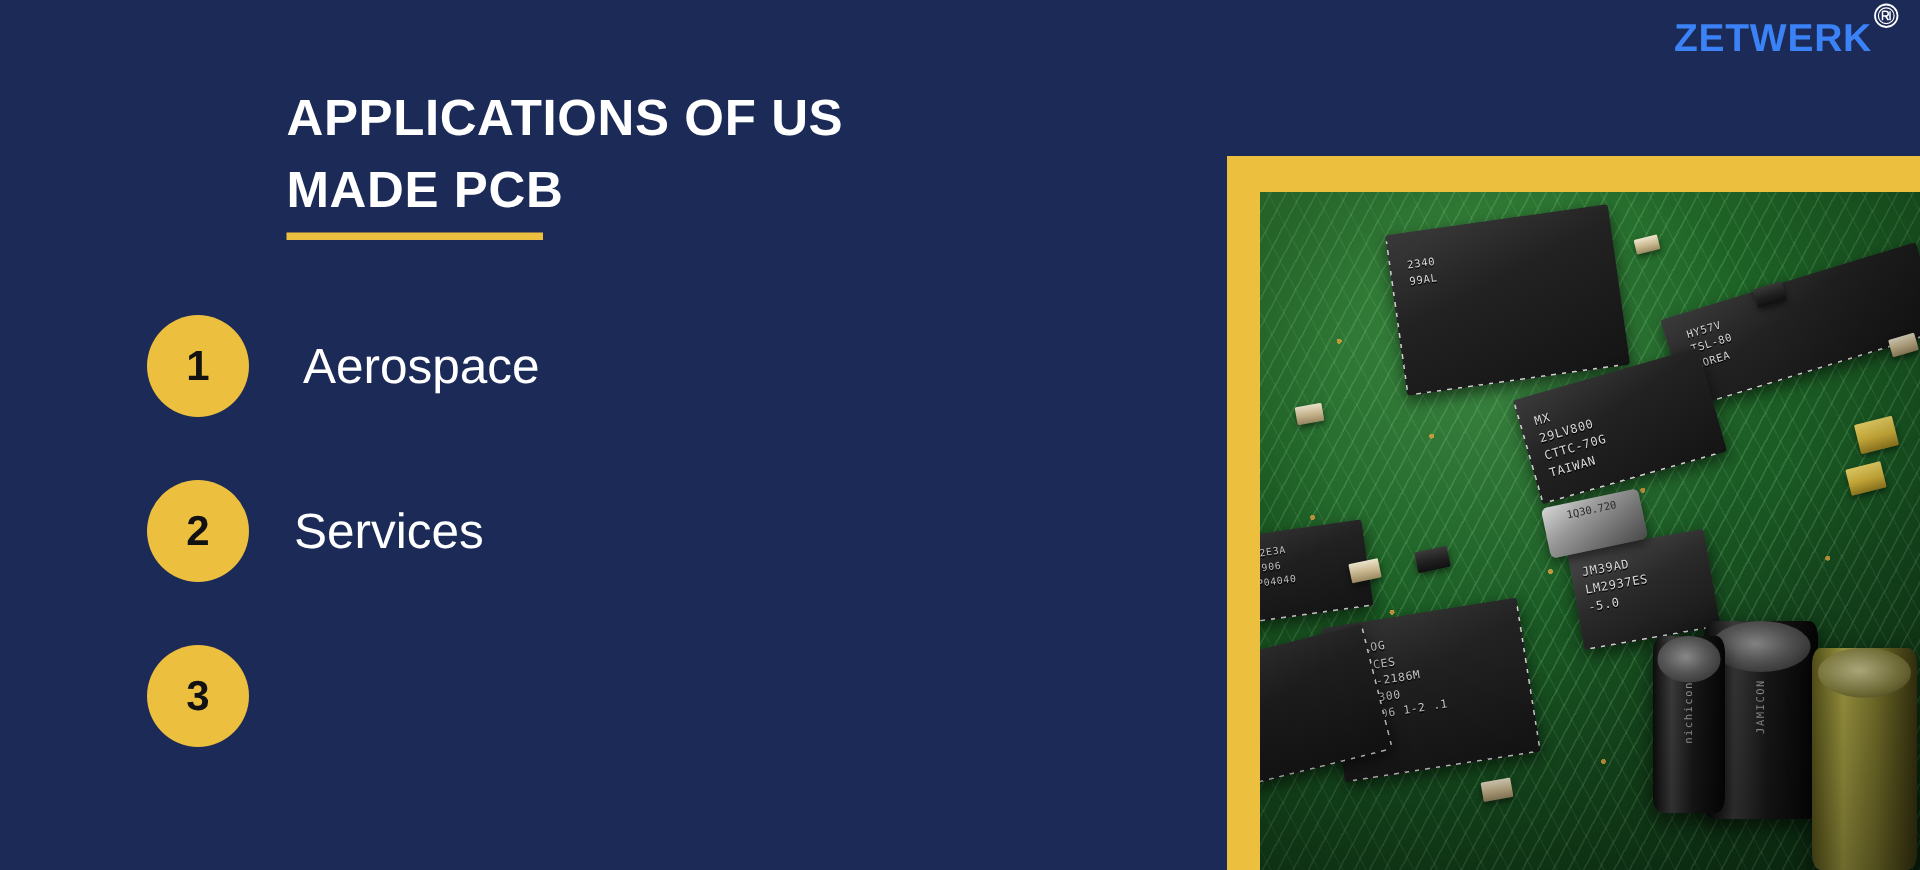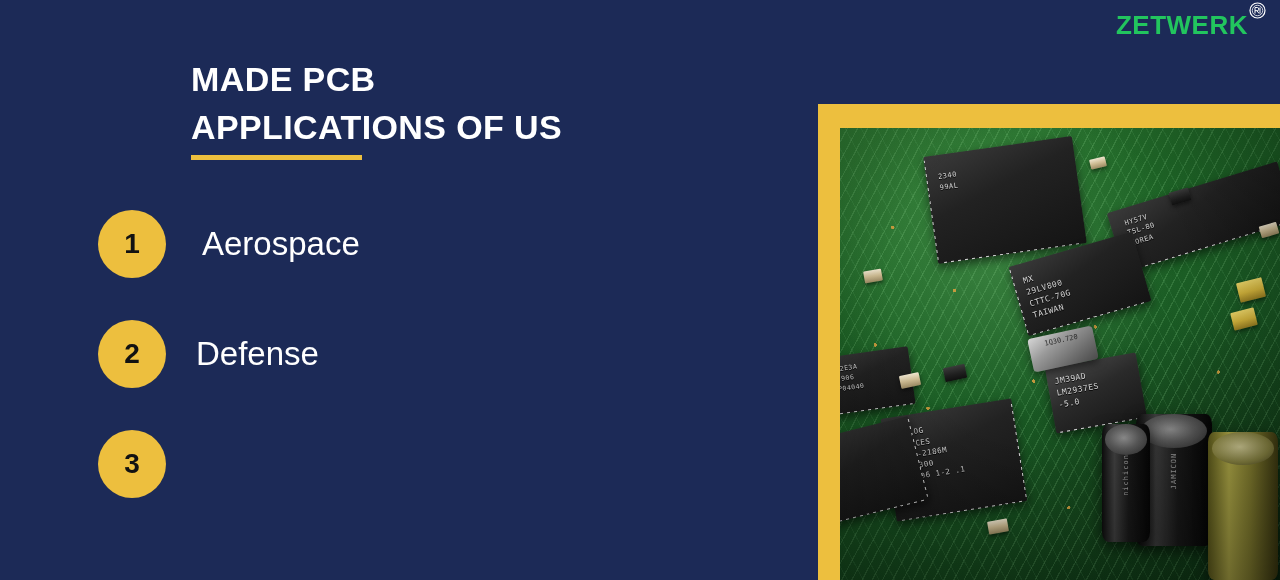--- a/index.html
+++ b/index.html
@@ -11,21 +11,21 @@
     position:relative;
   }
   .slide { position:absolute; inset:0; background:#1c2a57; overflow:hidden; }
 
   
   .brand {
     position:absolute; top:12px; right:14px;
     display:flex; align-items:flex-start;
   }
   .brand-word {
-    color:#22c55e;
+    color:#3b82f6;
     font-size:26px;
     font-weight:bold;
     letter-spacing:0.5px;
     line-height:1;
     font-family:"Liberation Sans", sans-serif;
     text-align:right;
   }
   .brand-mark {
     width:17px; height:17px;
     margin-left:1px; margin-top:-10px;
@@ -246,39 +246,39 @@
       <svg viewBox="0 0 34 34" width="17" height="17" aria-hidden="true">
         <circle cx="17" cy="17" r="15" fill="none" stroke="#ffffff" stroke-width="2.4"></circle>
         <circle cx="17" cy="17" r="10.5" fill="none" stroke="#ffffff" stroke-width="1.6"></circle>
         <path d="M12 11 v12 M12 11 h4.5 a3.2 3.2 0 0 1 0 6.4 H12 M16 17.4 l4 5.6" fill="none" stroke="#ffffff" stroke-width="2"></path>
         <path d="M22 11 v12" fill="none" stroke="#ffffff" stroke-width="2"></path>
       </svg>
     </span>
   </div>
 
   <div class="title-block">
+    <div class="title-line">APPLICATIONS OF US</div>
     <div class="title-line">MADE PCB</div>
-    <div class="title-line">APPLICATIONS OF US</div>
     <div class="title-rule"></div>
   </div>
 
   <div class="list">
 
     <div class="list-item item-1">
       <div class="badge">
         <span>1</span>
       </div>
       <div class="item-label">Aerospace</div>
     </div>
 
     <div class="list-item item-2">
       <div class="badge">
         <span>2</span>
       </div>
-      <div class="item-label">Defense</div>
+      <div class="item-label">Services</div>
     </div>
 
     <div class="list-item item-3">
       <div class="badge">
         <span>3</span>
       </div>
     </div>
 
   </div>
 

